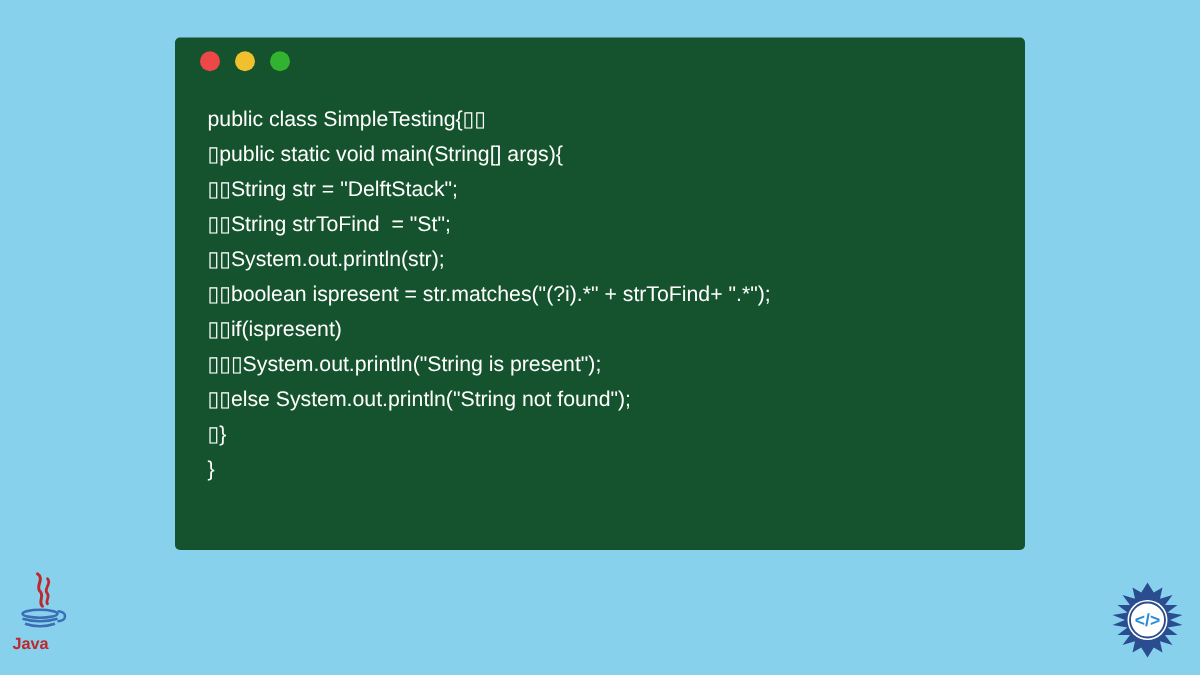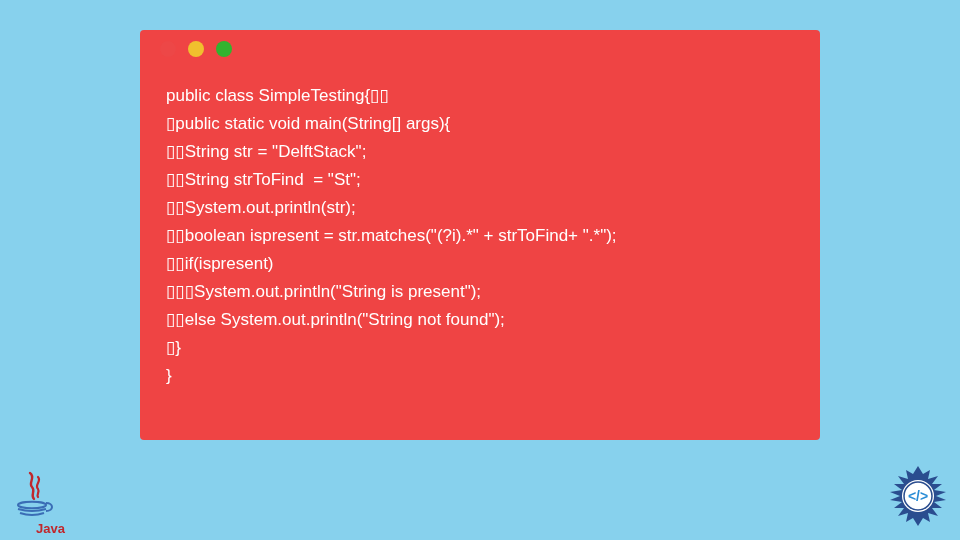--- a/index.html
+++ b/index.html
@@ -8,21 +8,21 @@
       background: #87d1ed;
       font-family: Arial, Helvetica, sans-serif;
       position: relative;
     }
     .code-window {
       position: absolute;
       left: 140px;
       top: 30px;
       width: 680px;
       height: 410px;
-      background: #ef4444;
+      background: #14532d;
       border-radius: 4px;
     }
     .titlebar {
       height: 38px;
       display: flex;
       align-items: center;
       padding-left: 20px;
       gap: 12px;
     }
     .traffic-dot {
@@ -37,23 +37,23 @@
       padding: 14px 26px;
       color: #ffffff;
       font-family: Arial, Helvetica, sans-serif;
       font-size: 17px;
       line-height: 28px;
       white-space: pre;
     }
     .java-logo {
       position: absolute;
       left: 10px;
-      bottom: 4px;
+      bottom: 18px;
       width: 55px;
-      text-align: right;
+      text-align: left;
     }
     .java-logo svg { display: block; }
     .java-text {
       font-family: Arial, sans-serif;
       font-size: 13px;
       font-weight: bold;
       color: #c0272c;
       letter-spacing: 0;
     }
     .delft-logo {

